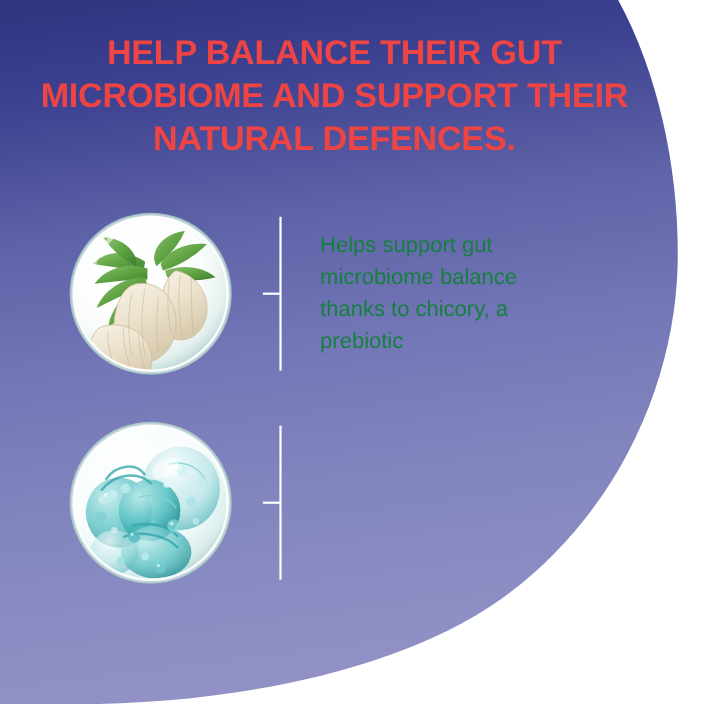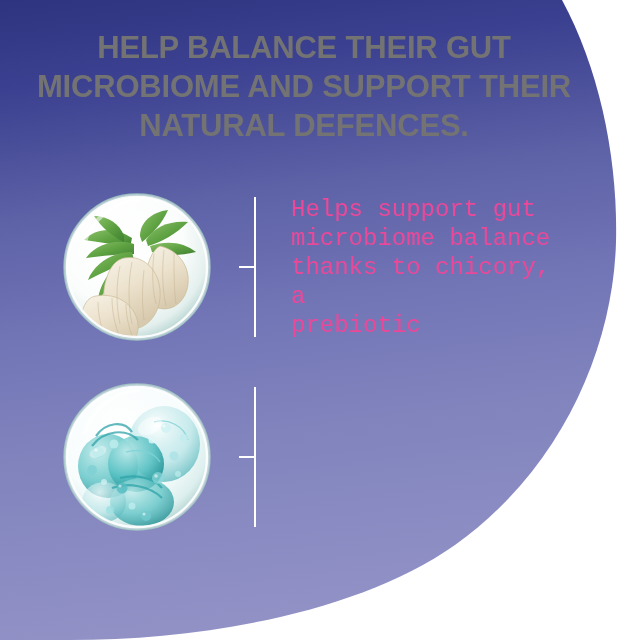--- a/index.html
+++ b/index.html
@@ -33,21 +33,21 @@
   }
 
   
   #headline {
     position: absolute;
     z-index: 4;
     left: 36px;
     top: 28px;
     width: 536px;
     text-align: center;
-    color: #737373;
+    color: #ef4444;
     font-weight: bold;
     font-size: 31px;
     line-height: 39px;
     letter-spacing: -0.2px;
     font-family: "Liberation Sans", sans-serif;
   }
 
   
   .feature-row {
     position: absolute;
@@ -85,24 +85,24 @@
     position: absolute;
     left: 0px;
     top: 69px;
     width: 16px;
     height: 2px;
     background: #ffffff;
   }
 
   .feature-text {
     margin-left: 22px;
-    color: #ec4899;
-    font-size: 24px;
+    color: #15803d;
+    font-size: 20px;
     line-height: 29px;
-    font-family: Liberation Mono, monospace;
+    font-family: Liberation Sans, sans-serif;
     max-width: 262px;
     white-space: pre-line;
   }
 </style>
 </head>
 <body>
 
 <div id="poster">
 
   <svg id="bg-shape" viewBox="0 0 640 640" preserveAspectRatio="none" aria-hidden="true">

